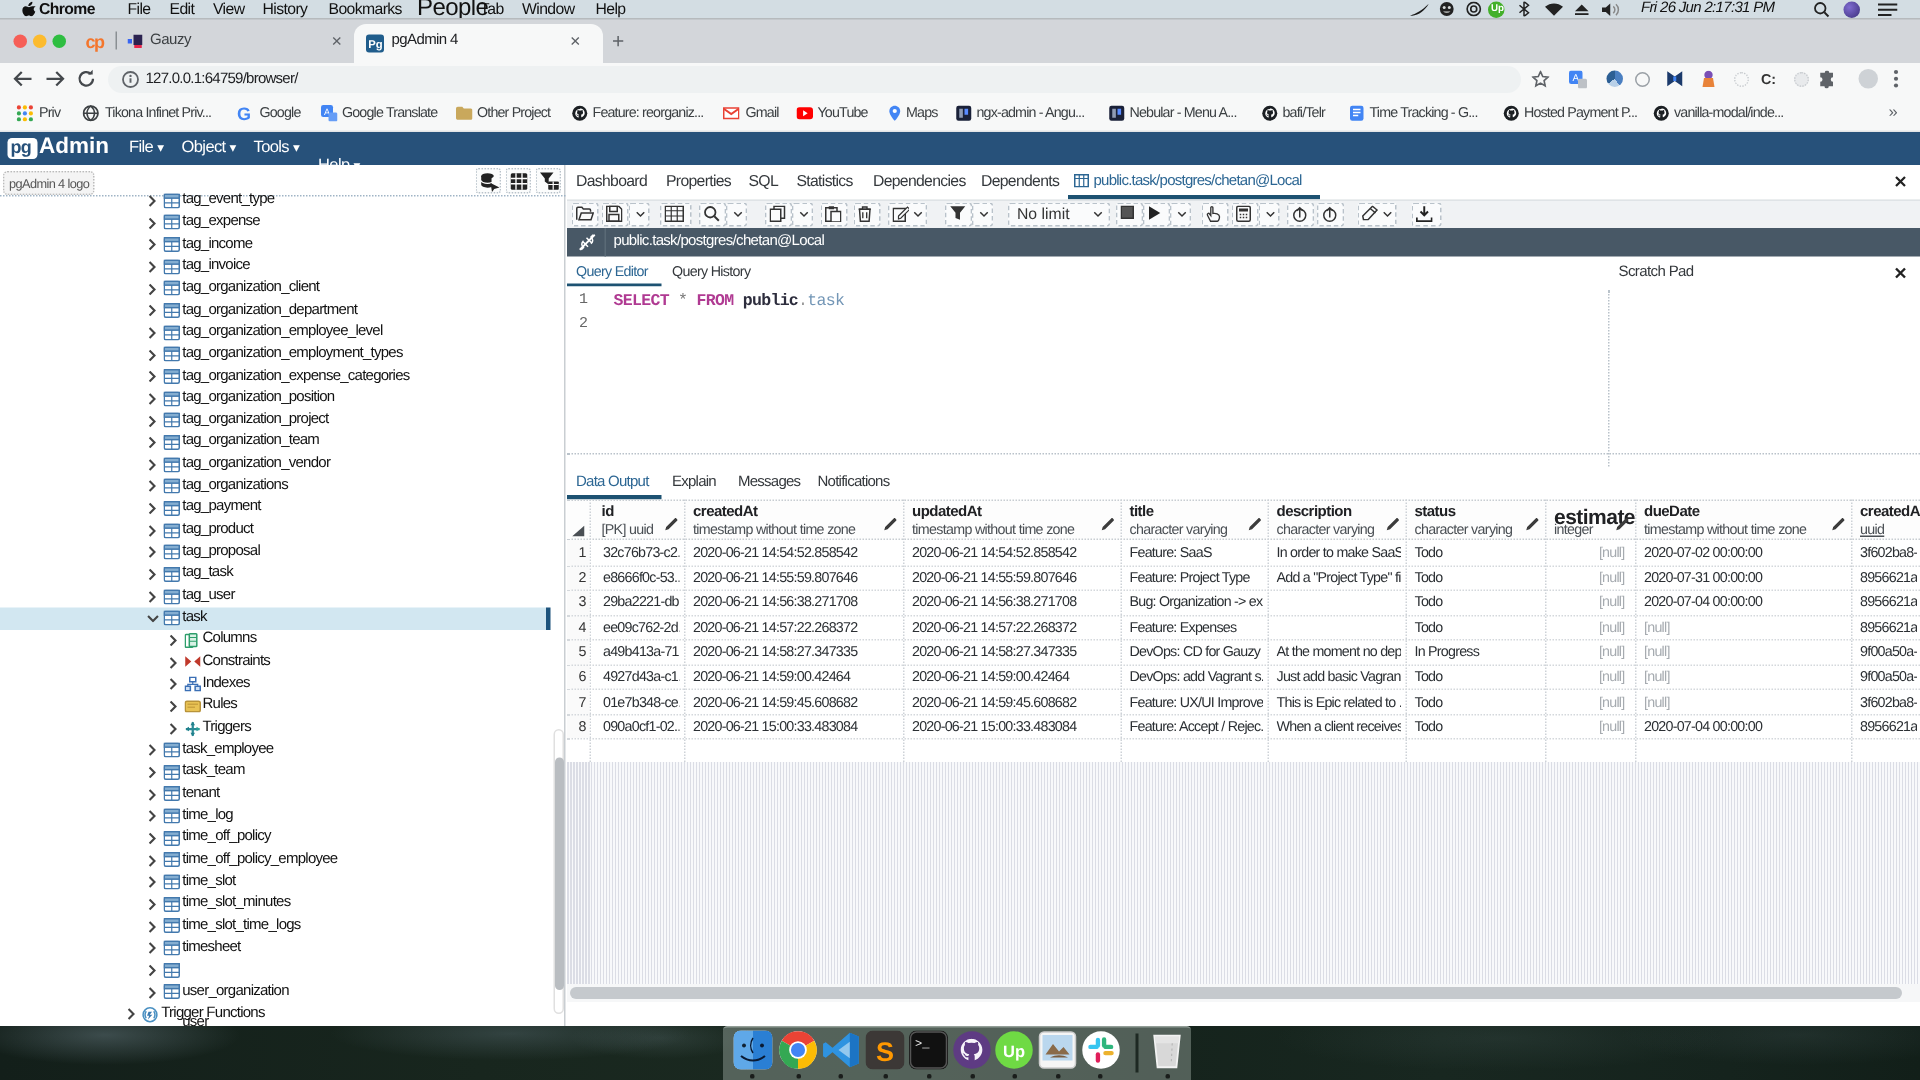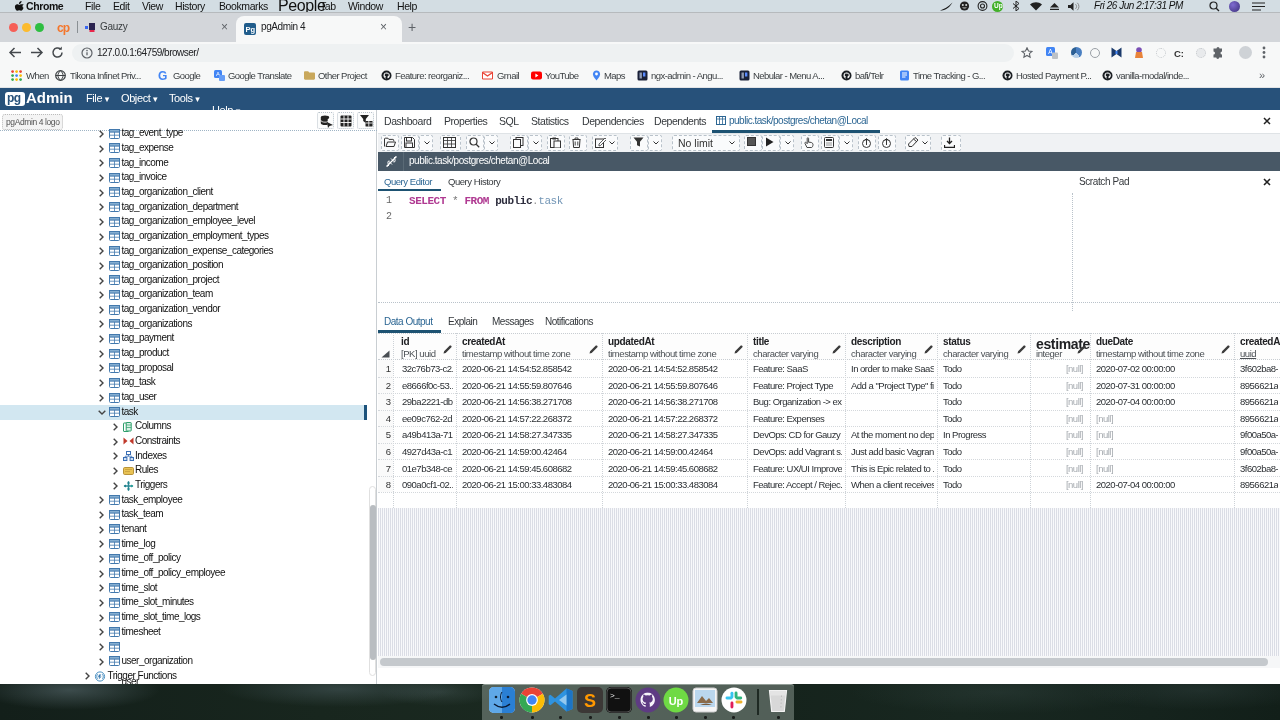--- a/index.html
+++ b/index.html
@@ -133,21 +133,21 @@
     <circle cx="1.6" cy="1.6" r="1.4" fill="#ea4335"></circle>
     <circle cx="5.6" cy="1.6" r="1.4" fill="#fbbc04"></circle>
     <circle cx="9.6" cy="1.6" r="1.4" fill="#ea4335"></circle>
     <circle cx="1.6" cy="5.6" r="1.4" fill="#34a853"></circle>
     <circle cx="5.6" cy="5.6" r="1.4" fill="#4285f4"></circle>
     <circle cx="9.6" cy="5.6" r="1.4" fill="#fbbc04"></circle>
     <circle cx="1.6" cy="9.6" r="1.4" fill="#34a853"></circle>
     <circle cx="5.6" cy="9.6" r="1.4" fill="#fbbc04"></circle>
     <circle cx="9.6" cy="9.6" r="1.4" fill="#34a853"></circle>
   </svg>
-<div class="tx" style="left:26px;top:70px;font-size:9.5px;letter-spacing:-0.55px;color:#3c4043;">When</div>
+<div class="tx" style="left:26px;top:70px;font-size:9.5px;letter-spacing:-0.55px;color:#3c4043;">Priv</div>
 <svg class="ab" style="left:55px;top:70px" width="11" height="11" viewBox="0 0 11 11">
     <circle cx="5.5" cy="5.5" r="4.8" fill="none" stroke="#3c4043" stroke-width="1.2"></circle>
     <path d="M0.7 5.5h9.6M5.5 0.7c-3.4 3-3.4 6.6 0 9.6 3.4-3 3.4-6.6 0-9.6z" stroke="#3c4043" stroke-width="1" fill="none"></path>
   </svg>
 <div class="tx" style="left:70px;top:70px;font-size:9.5px;letter-spacing:-0.55px;color:#3c4043;">Tikona Infinet Priv...</div>
 <div class="tx" style="left:158px;top:69px;font-size:12px;font-weight:bold;color:#4285f4;">G</div>
 <div class="tx" style="left:173px;top:70px;font-size:9.5px;letter-spacing:-0.55px;color:#3c4043;">Google</div>
 <svg class="ab" style="left:214px;top:70px" width="11" height="11" viewBox="0 0 11 11">
     <rect x="0" y="0" width="8" height="8" rx="1.5" fill="#4285f4"></rect>
     <text x="4" y="6.4" font-size="6" fill="#fff" text-anchor="middle" font-family="Liberation Sans">A</text>

